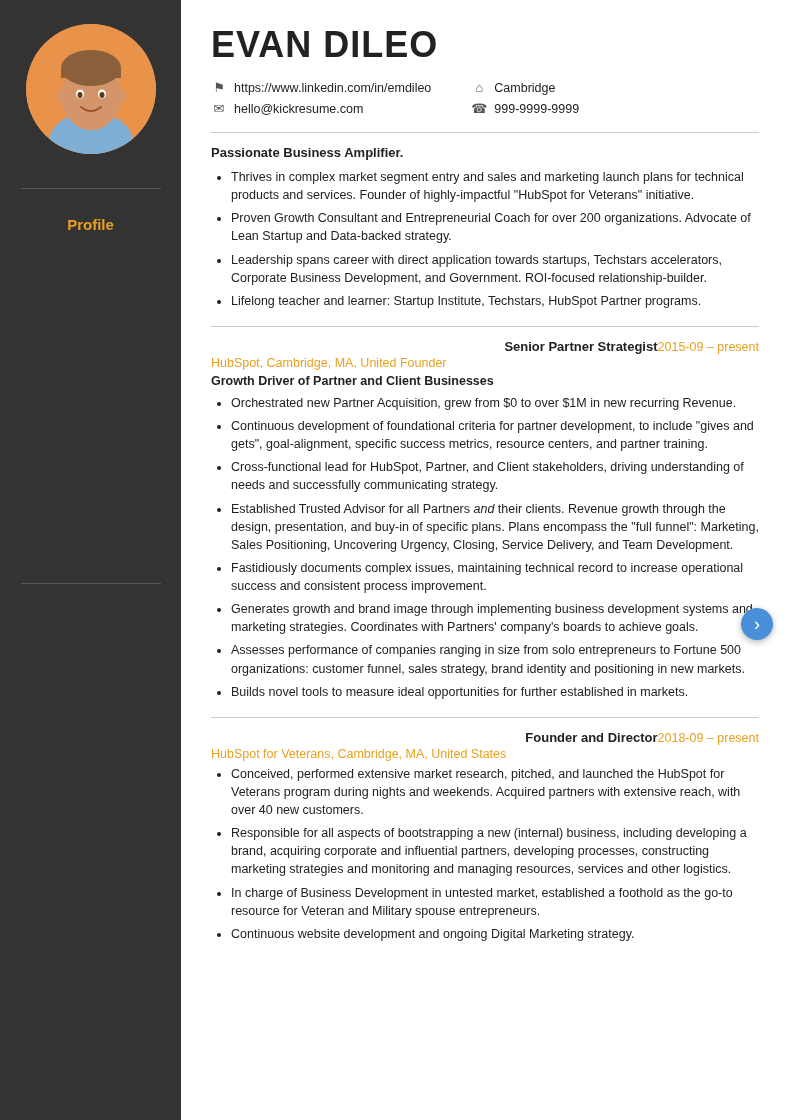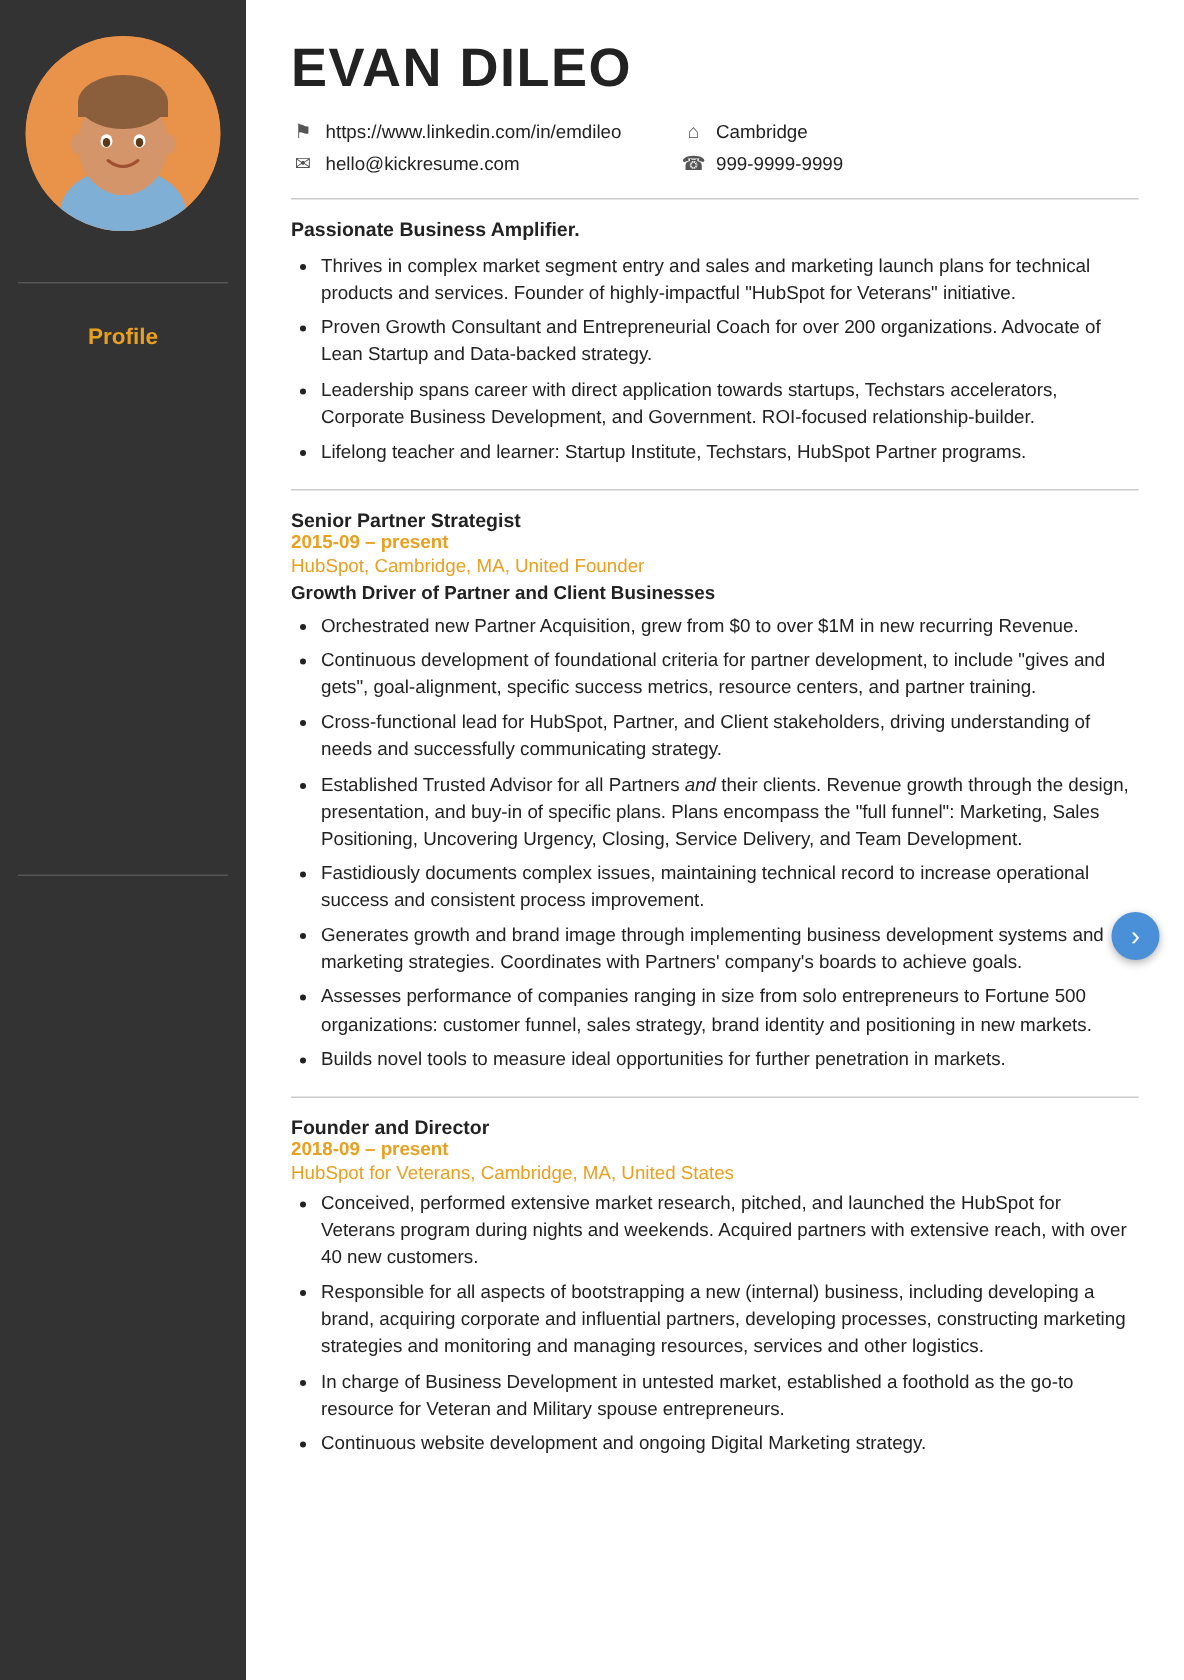--- a/index.html
+++ b/index.html
@@ -11,21 +11,21 @@
       width: 789px;
       min-height: 1120px;
     }
     .resume-wrapper {
       display: flex;
       width: 789px;
       min-height: 1120px;
     }
     
     .sidebar {
-      width: 164px;
+      width: 181px;
       background: #333333;
       color: #fff;
       display: flex;
       flex-direction: column;
       align-items: center;
       padding-top: 24px;
       flex-shrink: 0;
     }
     .avatar-container {
       width: 130px;
@@ -110,33 +110,32 @@
     }
     .profile-tagline {
       font-weight: bold;
       font-size: 13px;
       margin-top: 6px;
       margin-bottom: 2px;
     }
     
     .exp-header {
       display: flex;
-      justify-content: space-between;
+      justify-content: flex-end;
       align-items: baseline;
       margin-bottom: 2px;
-      flex-direction: column;
     }
     .exp-title {
       font-weight: bold;
       font-size: 13px;
     }
     .exp-date {
       color: #e8a020;
       font-size: 12.5px;
-      font-weight: bold;
+      font-weight: normal;
     }
     .exp-company {
       color: #e8a020;
       font-size: 12.5px;
       margin-bottom: 4px;
     }
     .exp-subtitle {
       font-weight: bold;
       font-size: 12.5px;
       margin-bottom: 6px;
@@ -256,21 +255,21 @@
         <div class="exp-company">HubSpot, Cambridge, MA, United Founder</div>
         <div class="exp-subtitle">Growth Driver of Partner and Client Businesses</div>
         <ul class="bullet-list">
           <li>Orchestrated new Partner Acquisition, grew from $0 to over $1M in new recurring Revenue.</li>
           <li>Continuous development of foundational criteria for partner development, to include "gives and gets", goal-alignment, specific success metrics, resource centers, and partner training.</li>
           <li>Cross-functional lead for HubSpot, Partner, and Client stakeholders, driving understanding of needs and successfully communicating strategy.</li>
           <li>Established Trusted Advisor for all Partners <em>and</em> their clients. Revenue growth through the design, presentation, and buy-in of specific plans.  Plans encompass the "full funnel": Marketing, Sales Positioning, Uncovering Urgency, Closing, Service Delivery, and Team Development.</li>
           <li>Fastidiously documents complex issues, maintaining technical record to increase operational success and consistent process improvement.</li>
           <li>Generates growth and brand image through implementing business development systems and marketing strategies.  Coordinates with Partners' company's boards to achieve goals.</li>
           <li>Assesses performance of companies ranging in size from solo entrepreneurs to Fortune 500 organizations: customer funnel, sales strategy, brand identity and positioning in new markets.</li>
-          <li>Builds novel tools to measure ideal opportunities for further penetration in markets.</li>
+          <li>Builds novel tools to measure ideal opportunities for further established in markets.</li>
         </ul>
       </div>
 
       <div class="main-divider"></div>
 
       <div>
         <div class="exp-header">
           <span class="exp-title">Founder and Director</span>
           <span class="exp-date">2018-09 – present</span>
         </div>

